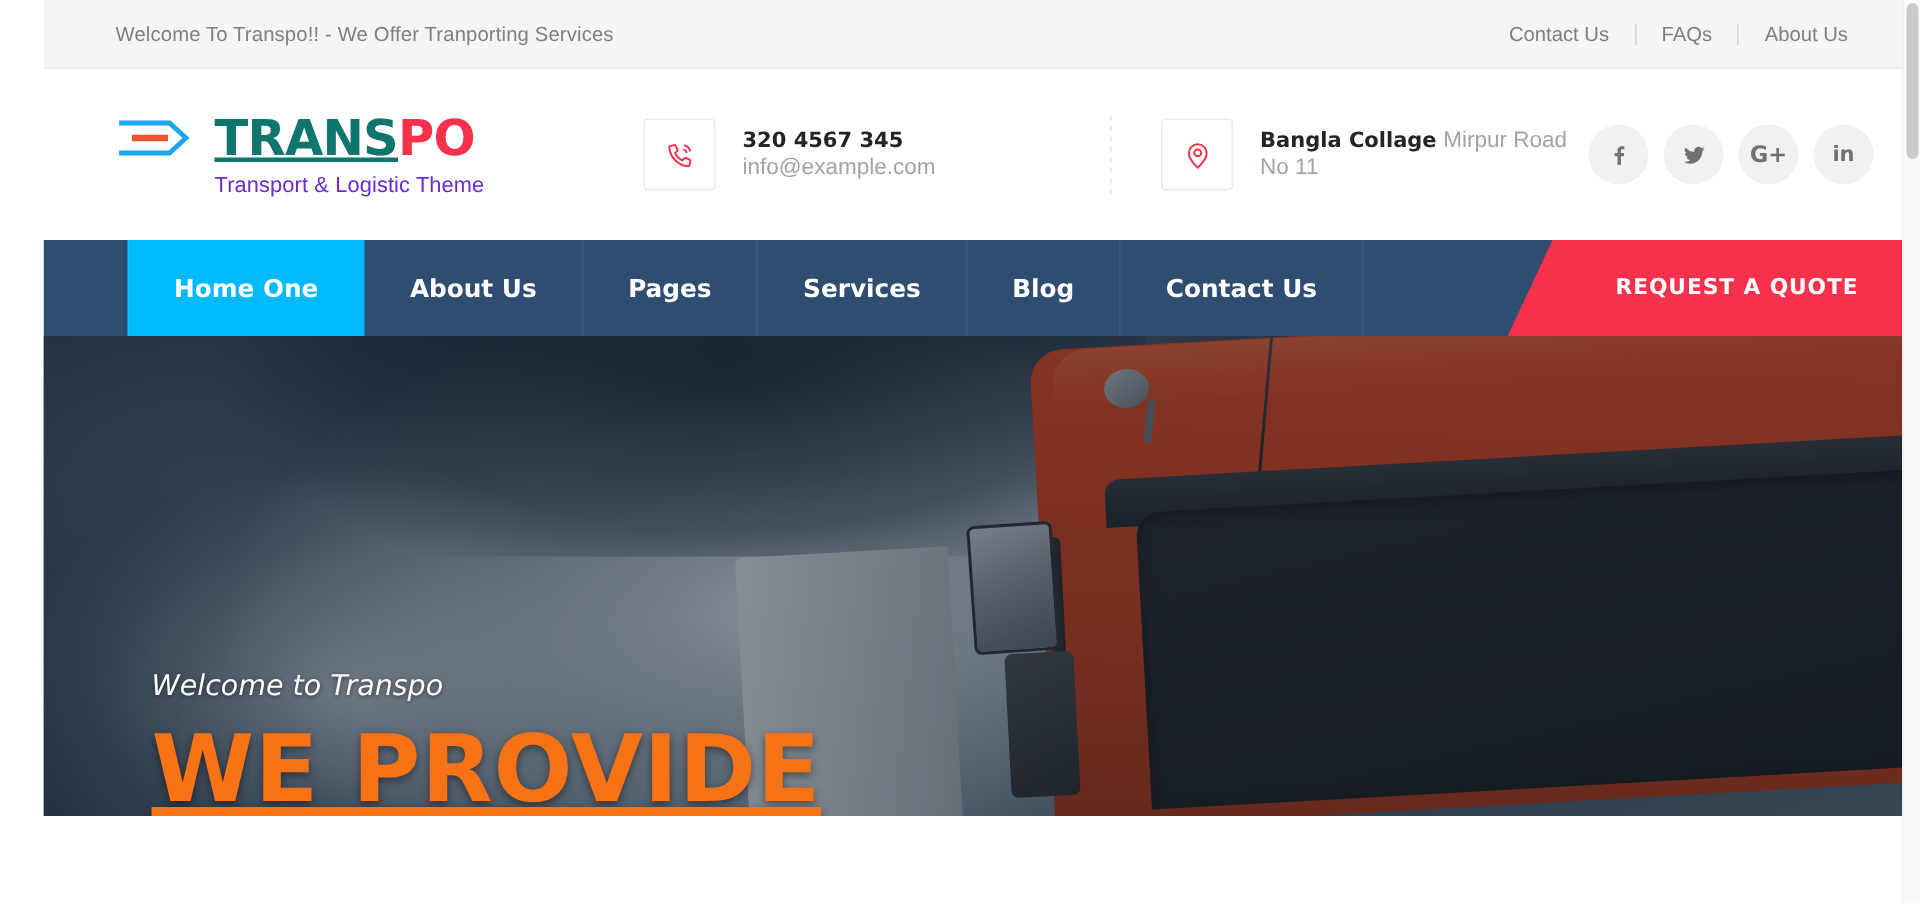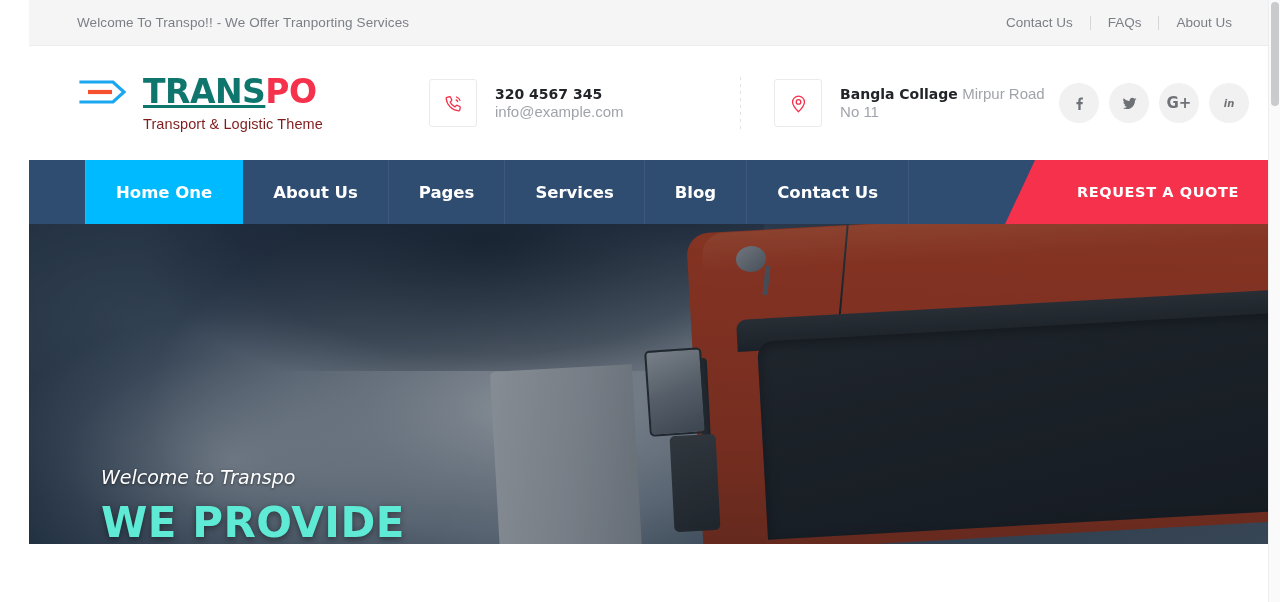--- a/index.html
+++ b/index.html
@@ -43,21 +43,21 @@
   .logo-wrap { display:flex; flex-direction:column; width:300px; }
   .logo-row { display:flex; align-items:center; gap:14px; }
   .logo-mark { width:52px; height:34px; flex:0 0 auto; }
   .logo-text {
     font-size:33px; font-weight:bold; letter-spacing:-0.5px; line-height:1;
     font-family:"DejaVu Sans", sans-serif;
   }
   .logo-text .t-dark { color:#0f766e;text-decoration:underline; }
   .logo-text .t-red { color:#f5314c; }
   .logo-tag {
-    font-size:14.5px; color:#7f1d1d; margin-top:7px; margin-left:66px;
+    font-size:14.5px; color:#6d28d9; margin-top:7px; margin-left:66px;
     letter-spacing:.1px;
   }
 
   .contact-group {
     display:flex; align-items:center; margin-left:52px; flex:1;
   }
   .contact-block { display:flex; align-items:center; }
   .contact-icon {
     width:48px; height:48px; border:1px solid #e9eaec; border-radius:3px;
     display:flex; align-items:center; justify-content:center; flex:0 0 auto;
@@ -77,21 +77,21 @@
   .social { display:flex; align-items:center; gap:10px; margin-left:auto; }
   .social-btn {
     width:40px; height:40px; border-radius:50%; background:#f1f1f1;
     display:flex; align-items:center; justify-content:center;
     color:#6e7277; cursor:pointer;
   }
   .social-btn .gplus {
     font-size:15px; font-weight:bold; font-family:"DejaVu Sans", sans-serif;
   }
   .social-btn .li {
-    font-size:10px; font-weight:bold; font-family:"DejaVu Sans", sans-serif;font-style:italic;
+    font-size:14px; font-weight:bold; font-family:"DejaVu Sans", sans-serif;
   }
 
   
   .navbar {
     position:relative; height:64px; background:#2f4c71; display:flex;
     align-items:stretch; overflow:hidden;gap:8px;
   }
   .nav-left-pad { width:48px; flex:0 0 auto; }
   .nav-items { display:flex; align-items:stretch; }
   .nav-item {
@@ -198,23 +198,24 @@
   }
   .hero-content {
     position:absolute; left:72px; bottom:0; z-index:4;
   }
   .hero-kicker {
     font-size:19px; font-style:italic; color:#ffffff;
     text-shadow:0 1px 3px rgba(0,0,0,.5); margin-bottom:14px;
     font-family:"DejaVu Sans", sans-serif;
   }
   .hero-title {
-    font-size:42px; font-weight:bold; color:#5eead4; letter-spacing:.5px;
+    font-size:62px; font-weight:bold; color:#f97316; letter-spacing:.5px;
     line-height:1; font-family:"DejaVu Sans", sans-serif;
     text-shadow:0 2px 6px rgba(0,0,0,.45);
+    text-decoration:underline;
   }
 
   
   .scrollbar-track {
     position:absolute; right:0; top:0; width:12px; height:602px;
     background:#fafafa; border-left:1px solid #eceded;
   }
   .scrollbar-thumb {
     position:absolute; left:2px; top:2px; width:8px; height:104px;
     background:#c9cbcd; border-radius:5px;

